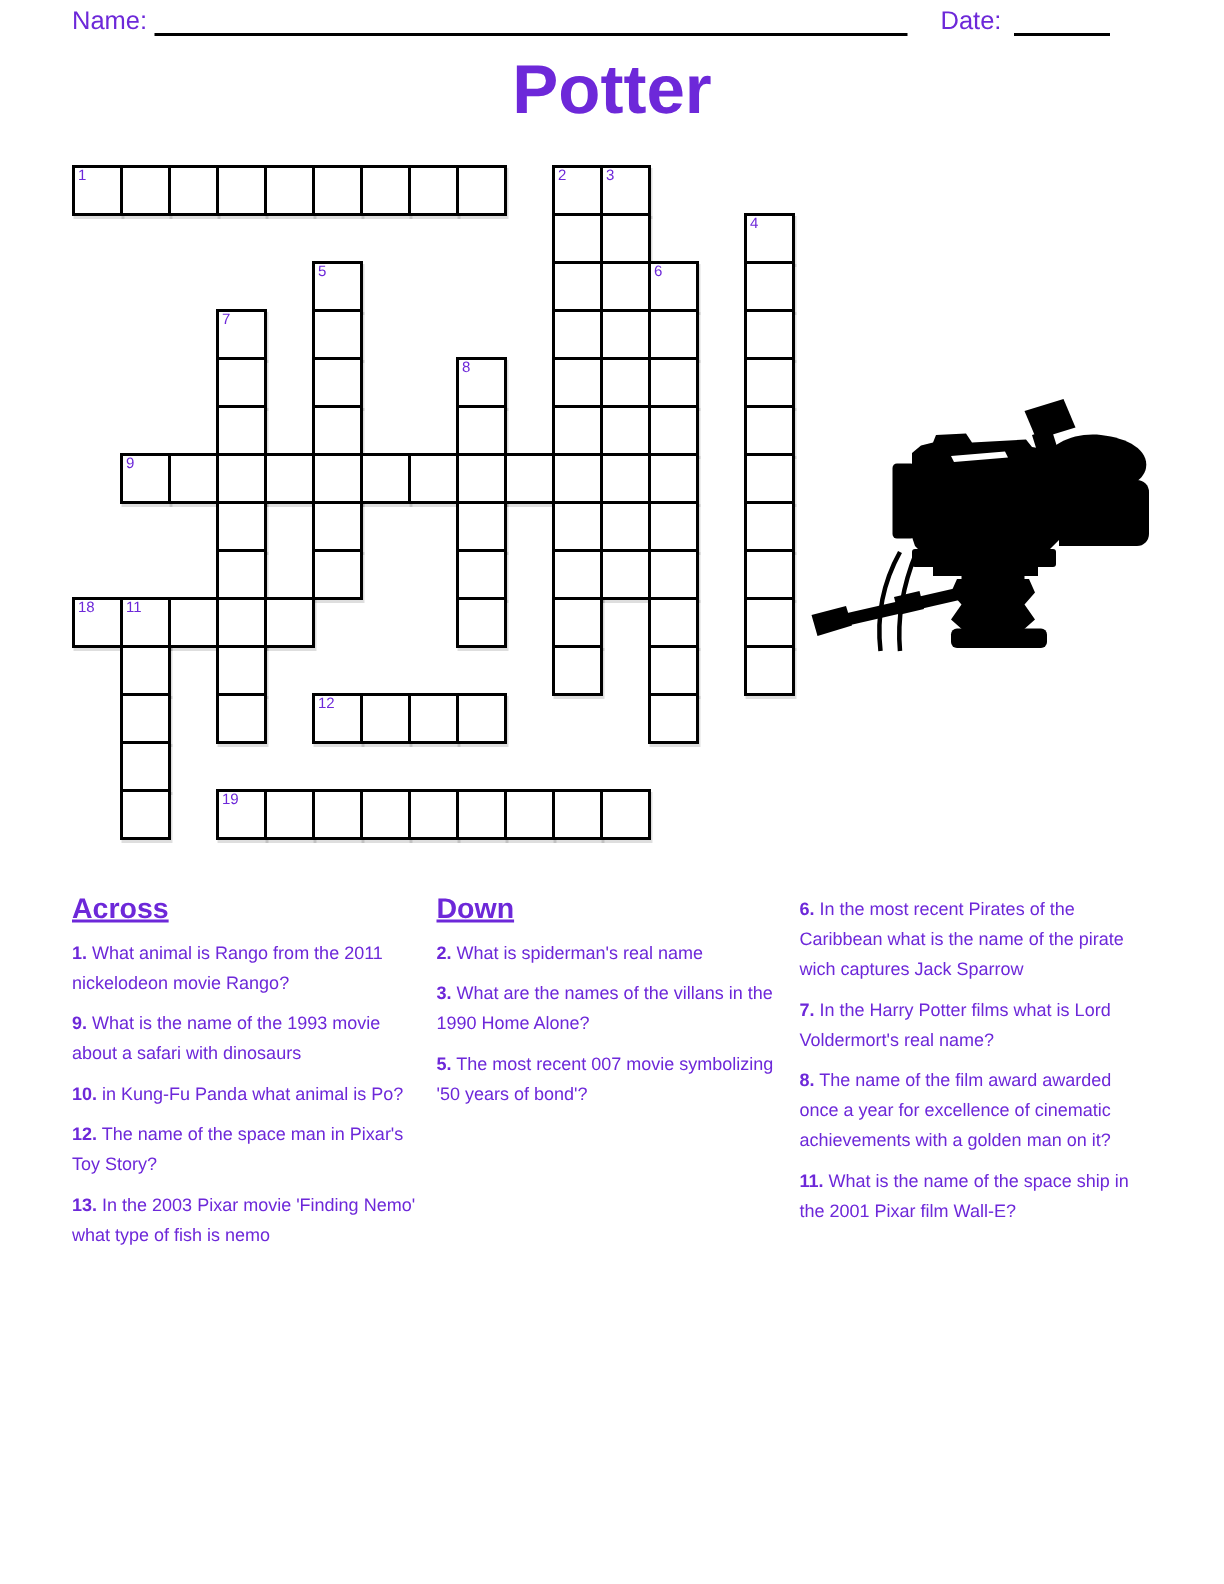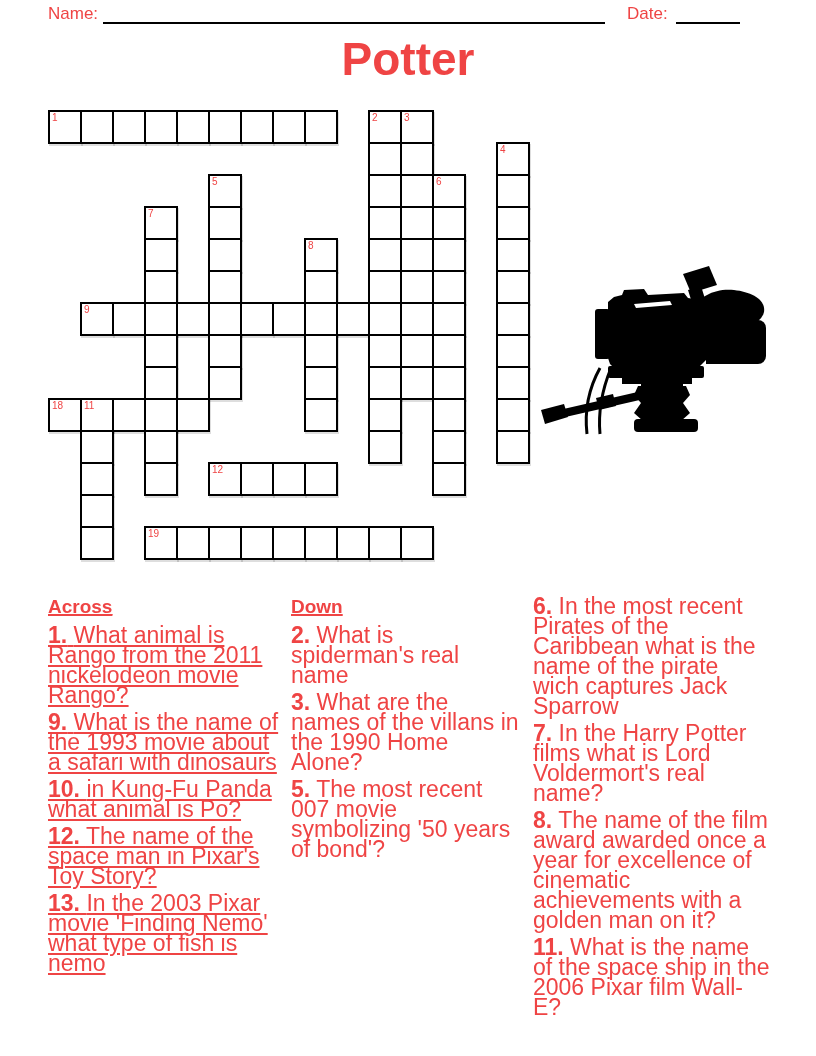--- a/index.html
+++ b/index.html
@@ -1,16 +1,16 @@
 <!DOCTYPE html>
 <html><head>
 <meta charset="utf-8">
 <style>
   html,body{margin:0;padding:0;background:#fff;}
-  .page{position:relative;width:816px;height:1056px;background:#fff;color:#ef4444;
+  .page{position:relative;width:816px;height:1056px;background:#fff;color:#6d28d9;
         font-family:"Liberation Sans","DejaVu Sans",sans-serif;overflow:hidden;}
 
   
   .header{position:absolute;left:48px;top:2px;right:46px;height:26px;font-size:17px;}
   .hlabel{position:absolute;top:2px;}
   .name-label{left:0;}
   .date-label{left:579px;}
   .writein{position:absolute;top:2px;height:18px;border-bottom:2px solid #000;}
   .name-line{left:55px;width:502px;}
   .date-line{left:628px;width:64px;}
@@ -25,26 +25,26 @@
         border:2px solid #000;background:#fff;box-shadow:1px 2px 0 rgba(0,0,0,0.13);}
   .cell .num{position:absolute;top:0px;left:2px;font-size:10px;line-height:11px;
              font-weight:400;}
 
   
   .camera{position:absolute;left:538px;top:262px;width:232px;height:174px;}
 
   
   .clues{position:absolute;left:48px;top:596px;width:722px;display:flex;}
   .ccol{box-sizing:border-box;}
-  .ccol1{width:232px;margin-right:11px;text-decoration:underline;}
+  .ccol1{width:232px;margin-right:11px;}
   .ccol2{width:230px;margin-right:12px;}
   .ccol3{width:237px;}
   .heading{font-size:19px;font-weight:bold;text-decoration:underline;
            text-decoration-thickness:2px;margin:0 0 7px 0;line-height:22px;}
-  .clue{margin:0 0 7px 0;font-size:23px;line-height:20px;}
+  .clue{margin:0 0 7px 0;font-size:12px;line-height:20px;}
   .clue b{font-weight:bold;}
 </style>
 </head>
 <body>
 
 <div class="page">
 
   <div class="header">
     <span class="hlabel name-label">Name:</span>
     <span class="writein name-line"></span>
@@ -231,18 +231,18 @@
           <p class="clue"><b>2.</b> <span>What is spiderman's real name</span></p>
           <p class="clue"><b>3.</b> <span>What are the names of the villans in the 1990 Home Alone?</span></p>
           <p class="clue"><b>5.</b> <span>The most recent 007 movie symbolizing '50 years of bond'?</span></p>
         </div>
     </div>
     <div class="ccol ccol3">
       <div id="down-list-2">
           <p class="clue"><b>6.</b> <span>In the most recent Pirates of the Caribbean what is the name of the pirate wich captures Jack Sparrow</span></p>
           <p class="clue"><b>7.</b> <span>In the Harry Potter films what is Lord Voldermort's real name?</span></p>
           <p class="clue"><b>8.</b> <span>The name of the film award awarded once a year for excellence of cinematic achievements with a golden man on it?</span></p>
-          <p class="clue"><b>11.</b> <span>What is the name of the space ship in the 2006 Pixar film Wall-E?</span></p>
+          <p class="clue"><b>11.</b> <span>What is the name of the space ship in the 2001 Pixar film Wall-E?</span></p>
         </div>
     </div>
   </div>
 
 </div>
 
 </body></html>

